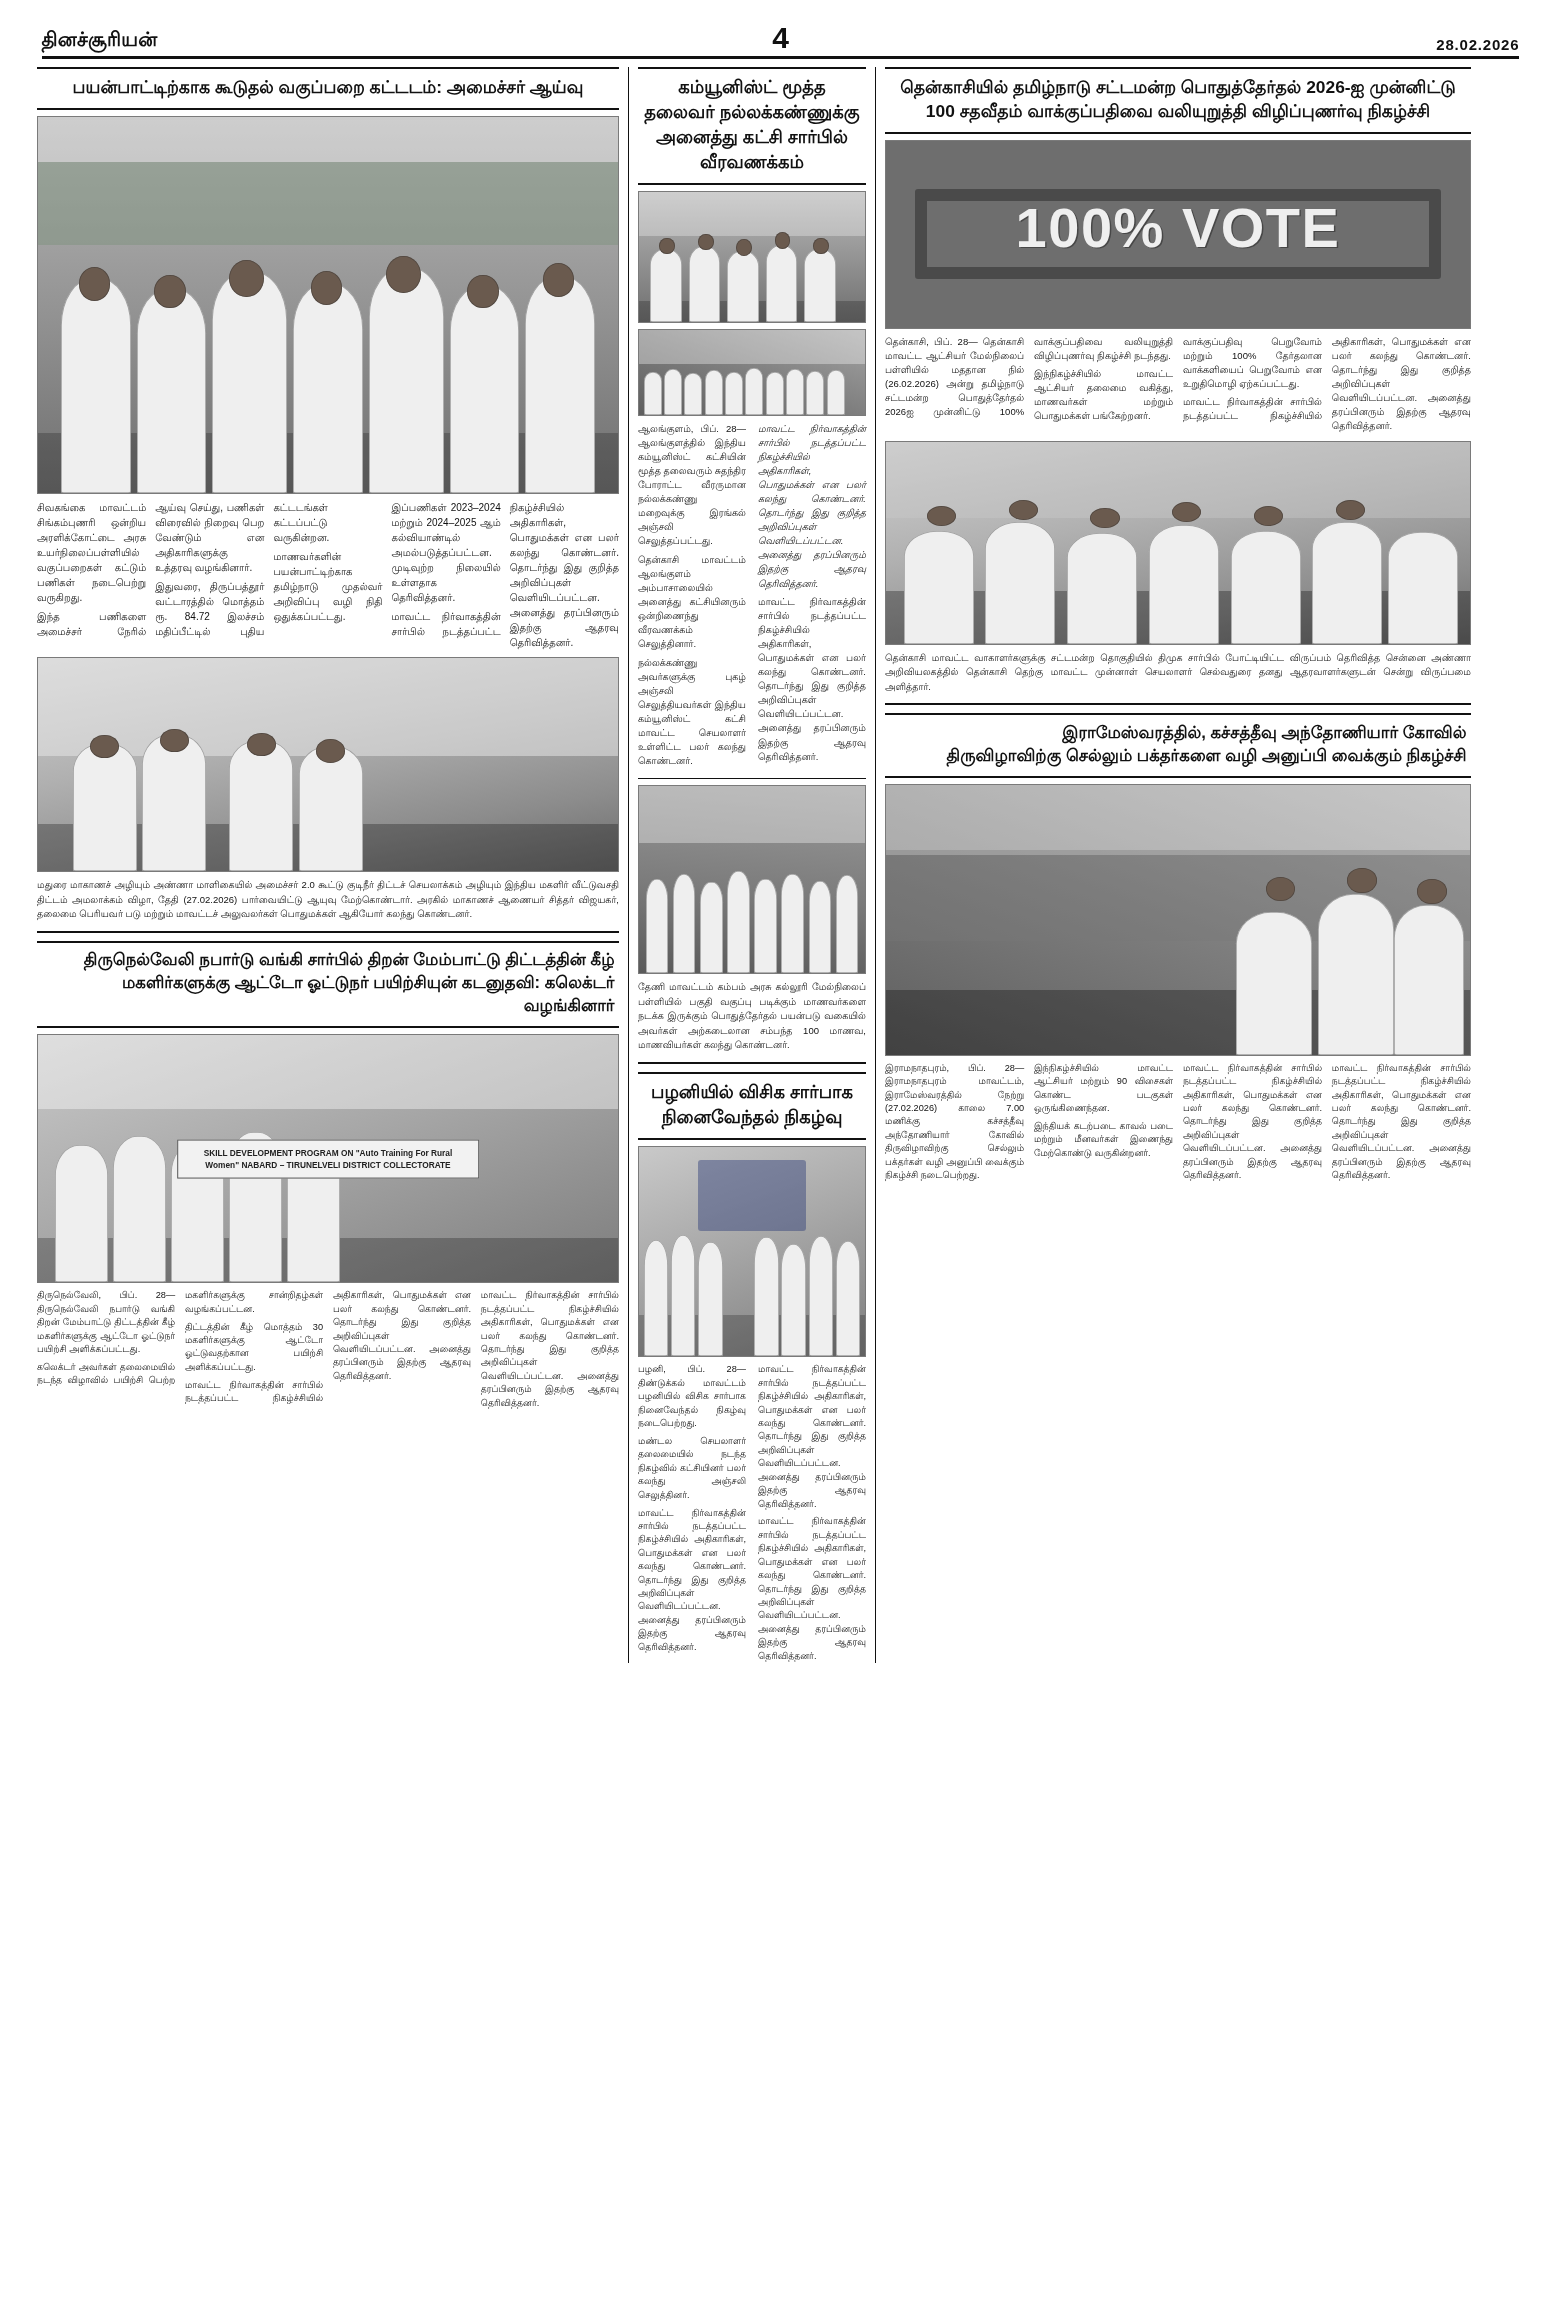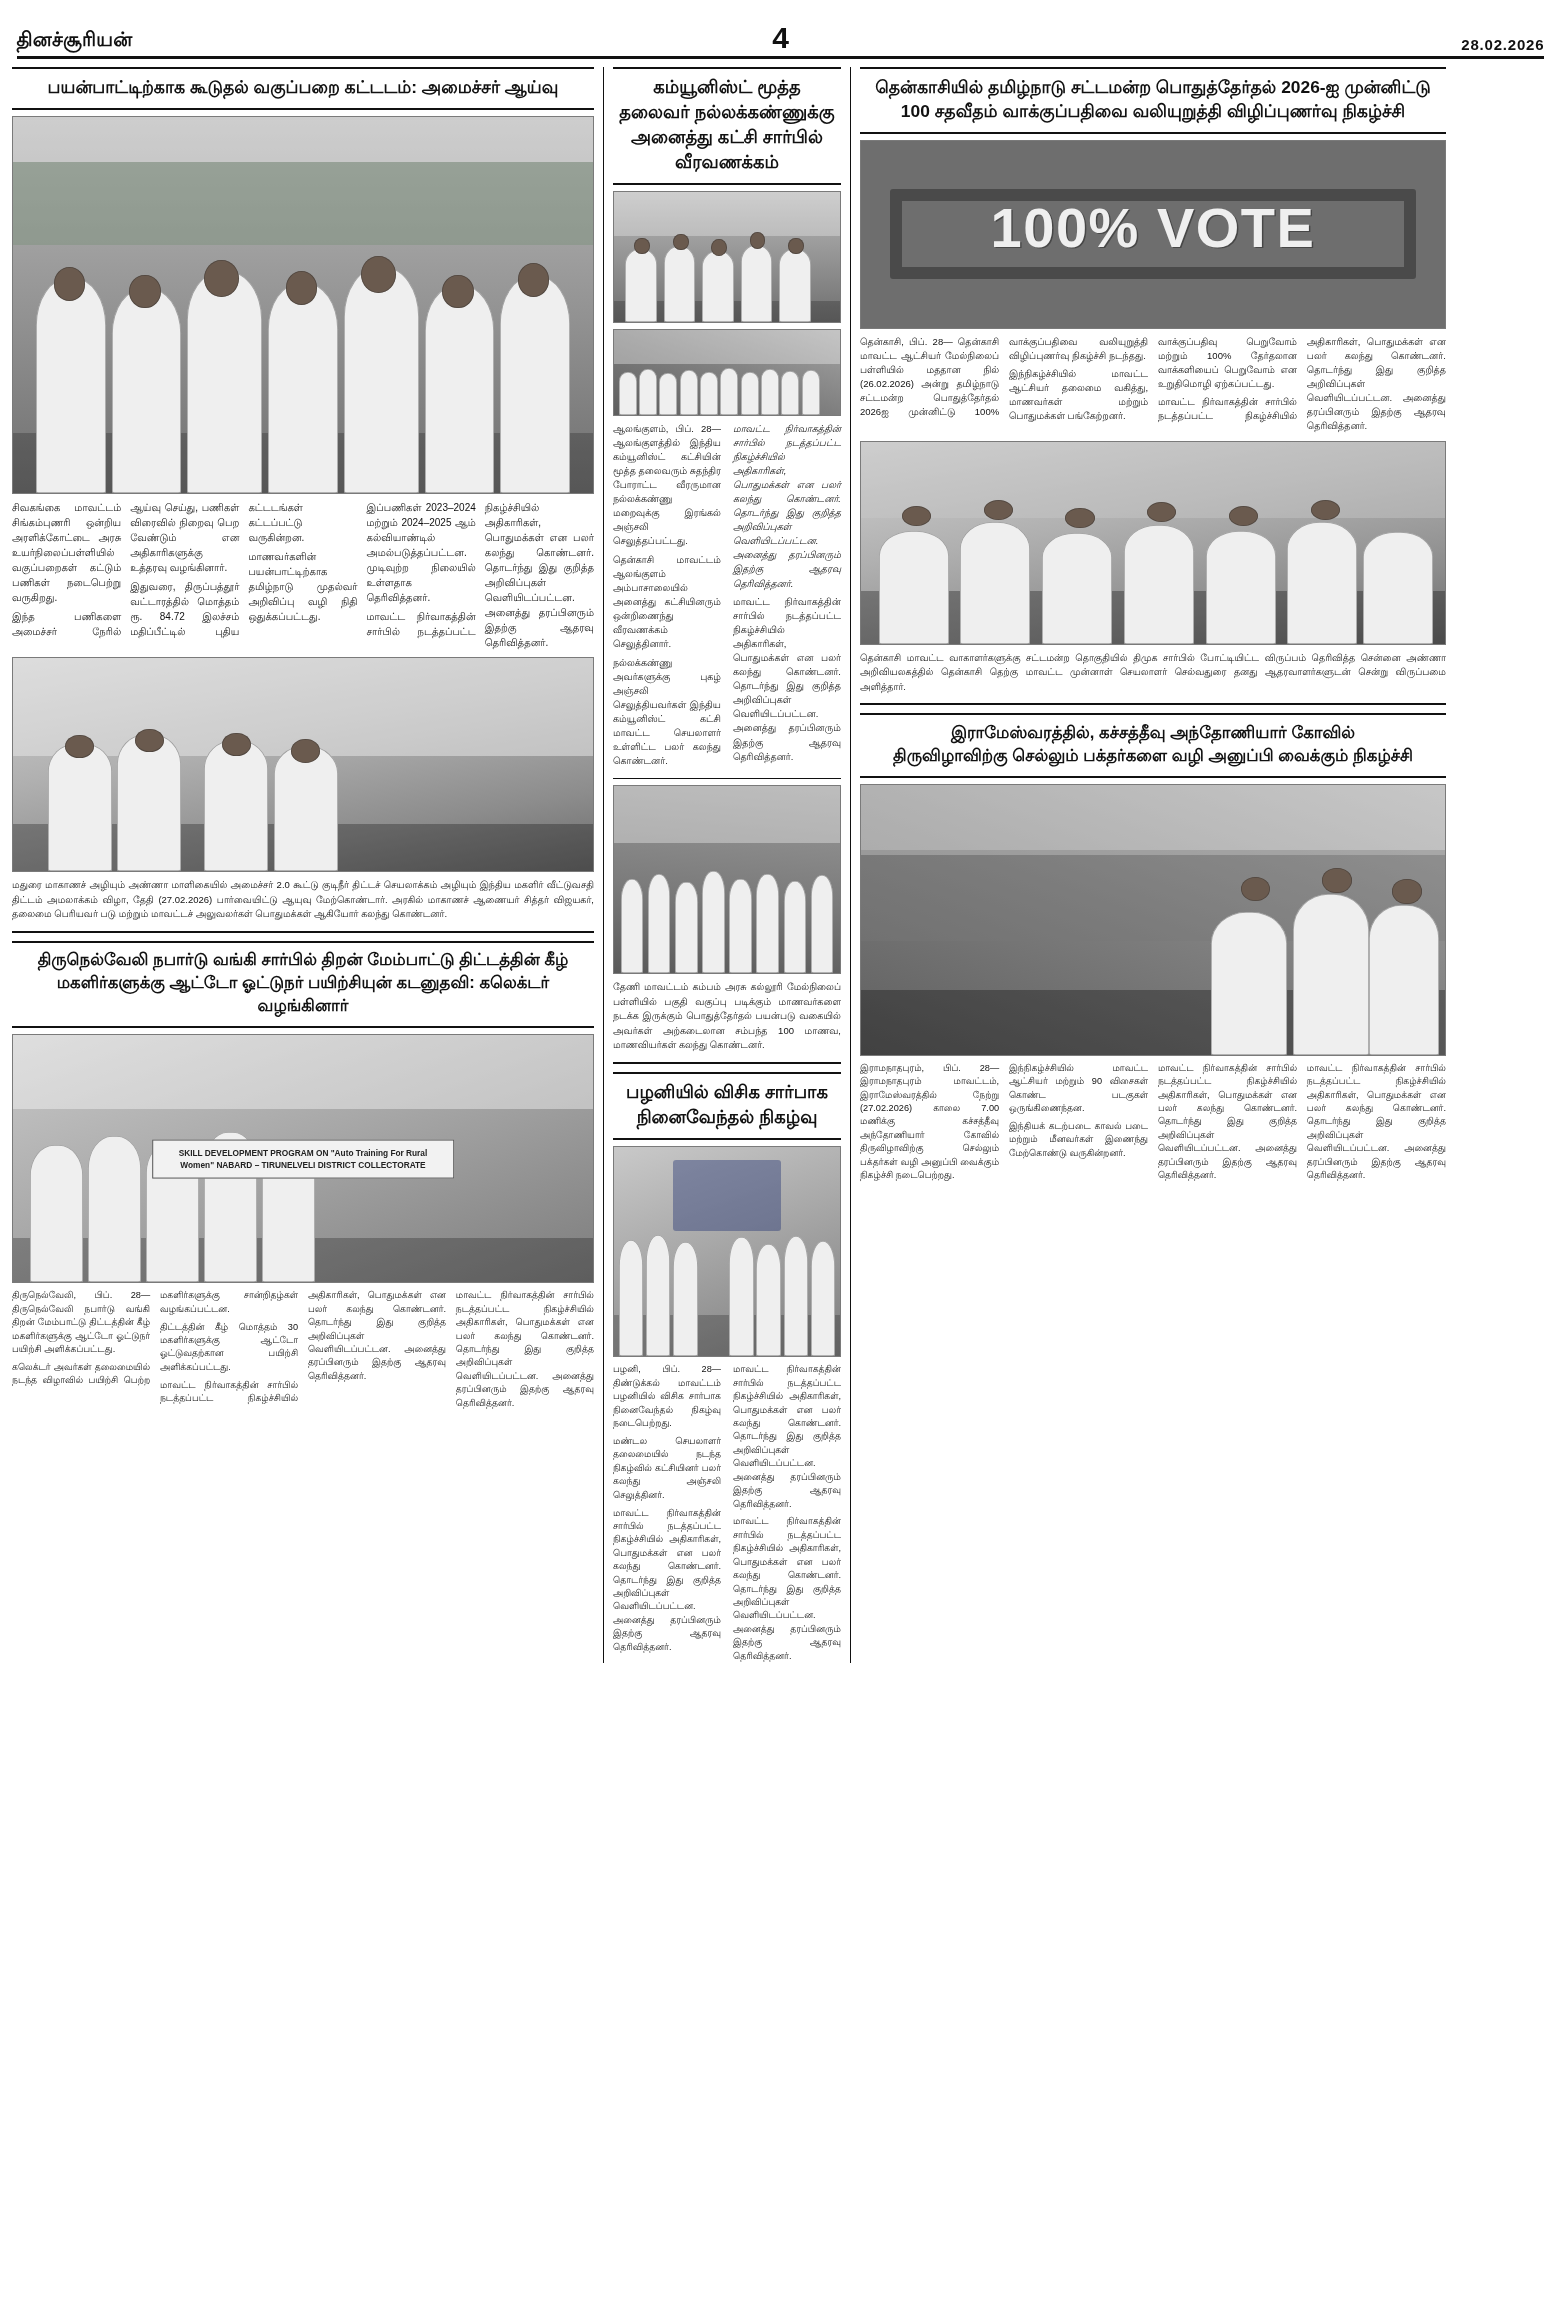--- a/index.html
+++ b/index.html
@@ -5,21 +5,21 @@
   * { box-sizing: border-box; }
   html, body { margin:0; padding:0; }
   body {
     width: 1561px; height: 2319px;
     background: #ffffff;
     font-family: "Liberation Sans", "DejaVu Sans", sans-serif;
     color: #111;
     -webkit-font-smoothing: antialiased;
   }
 
-  .page { position: relative; width: 1561px; height: 2319px; padding: 0 3px; }
+  .page { position: relative; width: 1561px; height: 2319px; padding: 0 28px; }
 
   
   .masthead {
     position: relative;
     height: 56px;
     display: flex; align-items: flex-end; justify-content: space-between;
     padding: 0 13.6px 3px 13.6px;
   }
   .masthead .brand { font-size: 19.6px; font-weight: 700; letter-spacing: 0.2px; }
   .masthead .pageno { font-size: 30px; font-weight: 700; position:absolute; left: 50%; transform: translateX(-50%); bottom: 1.5px; }
@@ -36,21 +36,21 @@
   
   .hl {
     border-top: 2.3px solid #111;
     border-bottom: 2.3px solid #111;
     padding: 6.8px 4.5px 8.3px 4.5px;
     text-align: center;
     margin-bottom: 6px;
   }
   .hl .line { font-weight: 800; line-height: 1.38; }
   .hl.big .line { font-size: 17.4px; }
-  .hl.mid .line { font-size: 16.6px; }
+  .hl.mid .line { font-size: 16.6px; text-align: right; }
   .hl.narrow .line { font-size: 18px; }
 
   
   .photo {
     width: 100%;
     background: #8e8e8e;
     position: relative;
     overflow: hidden;
     margin-bottom: 6px;
     border: 0.8px solid #7a7a7a;

